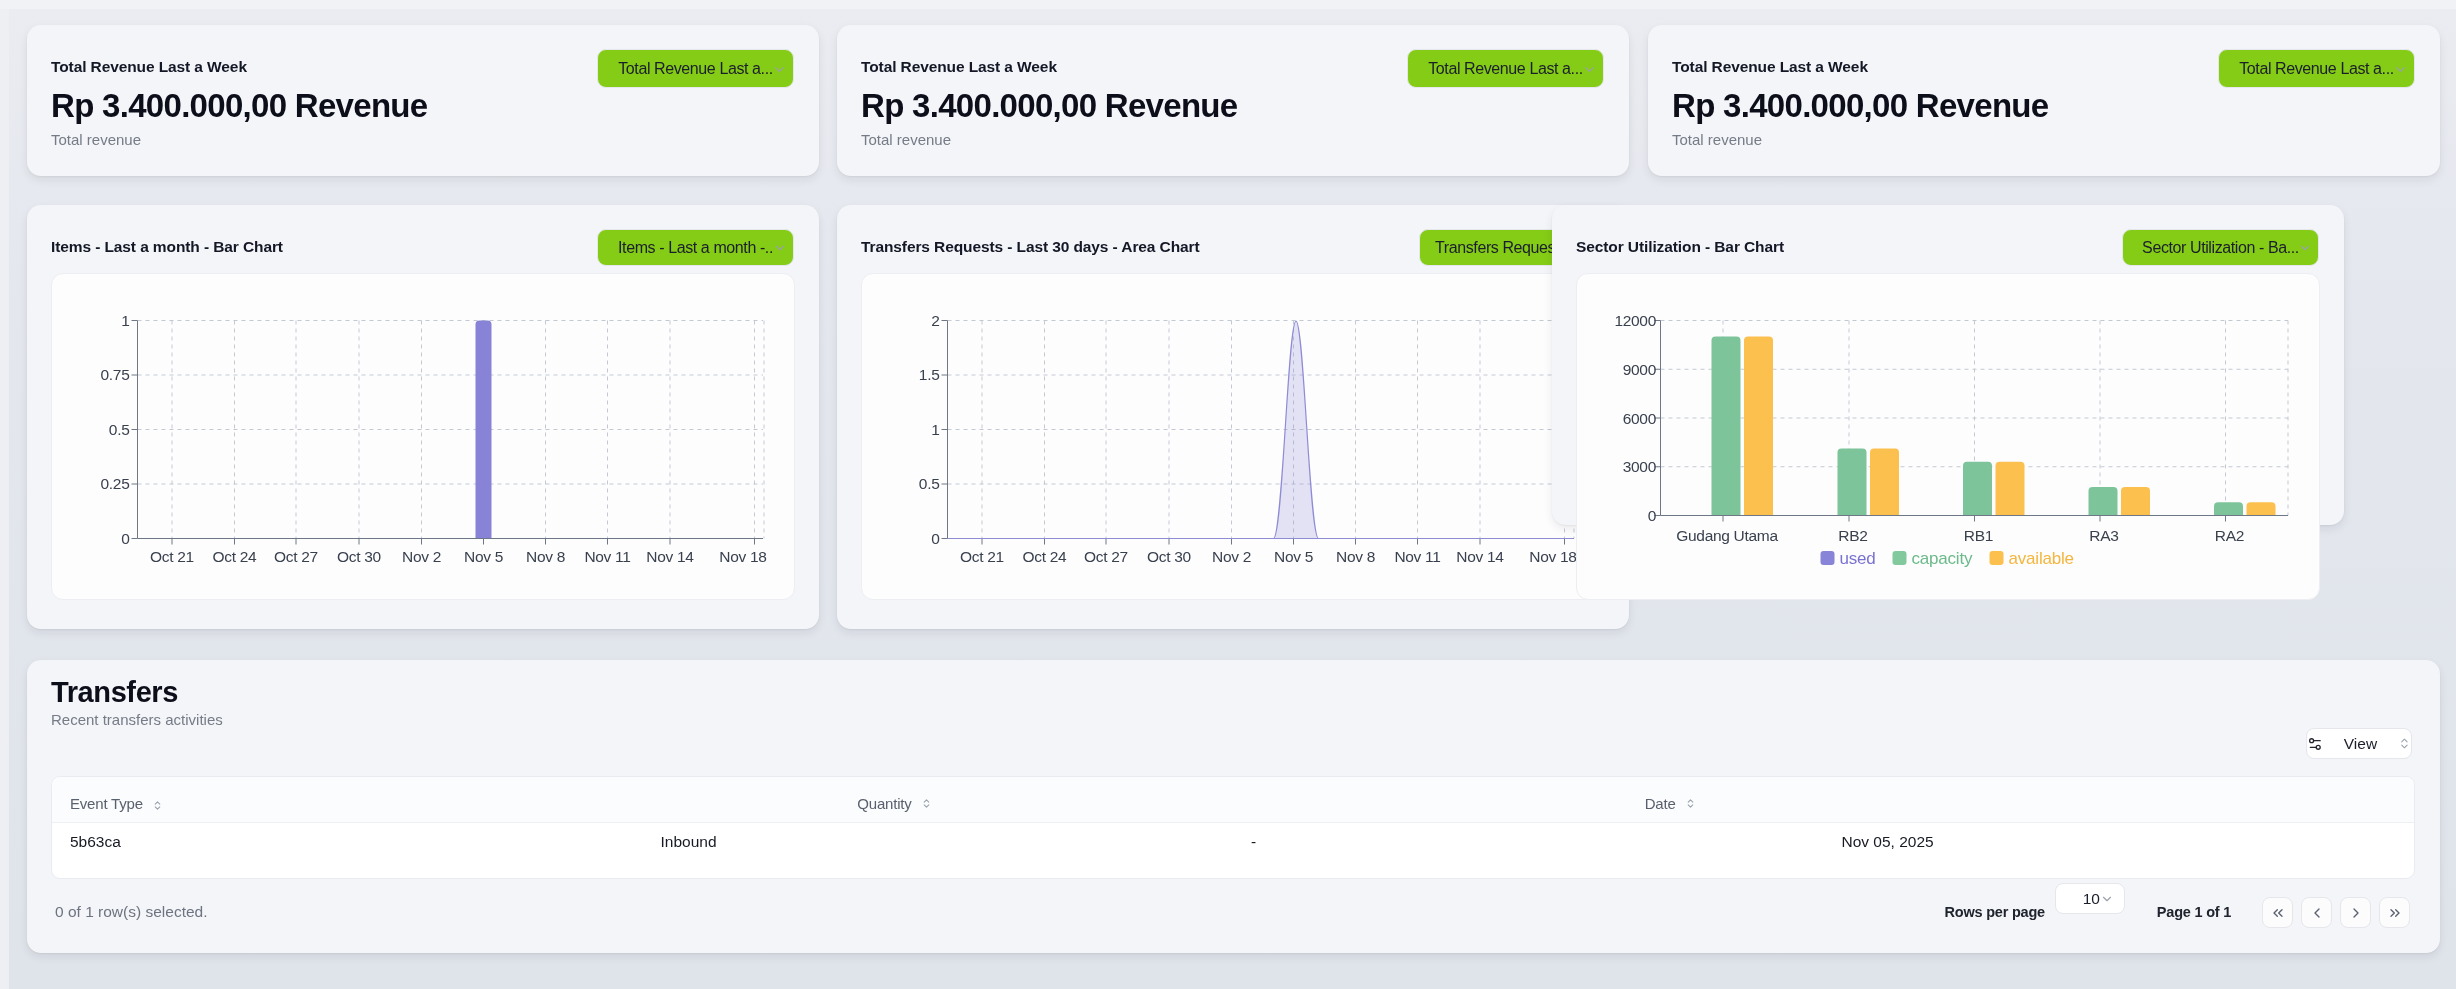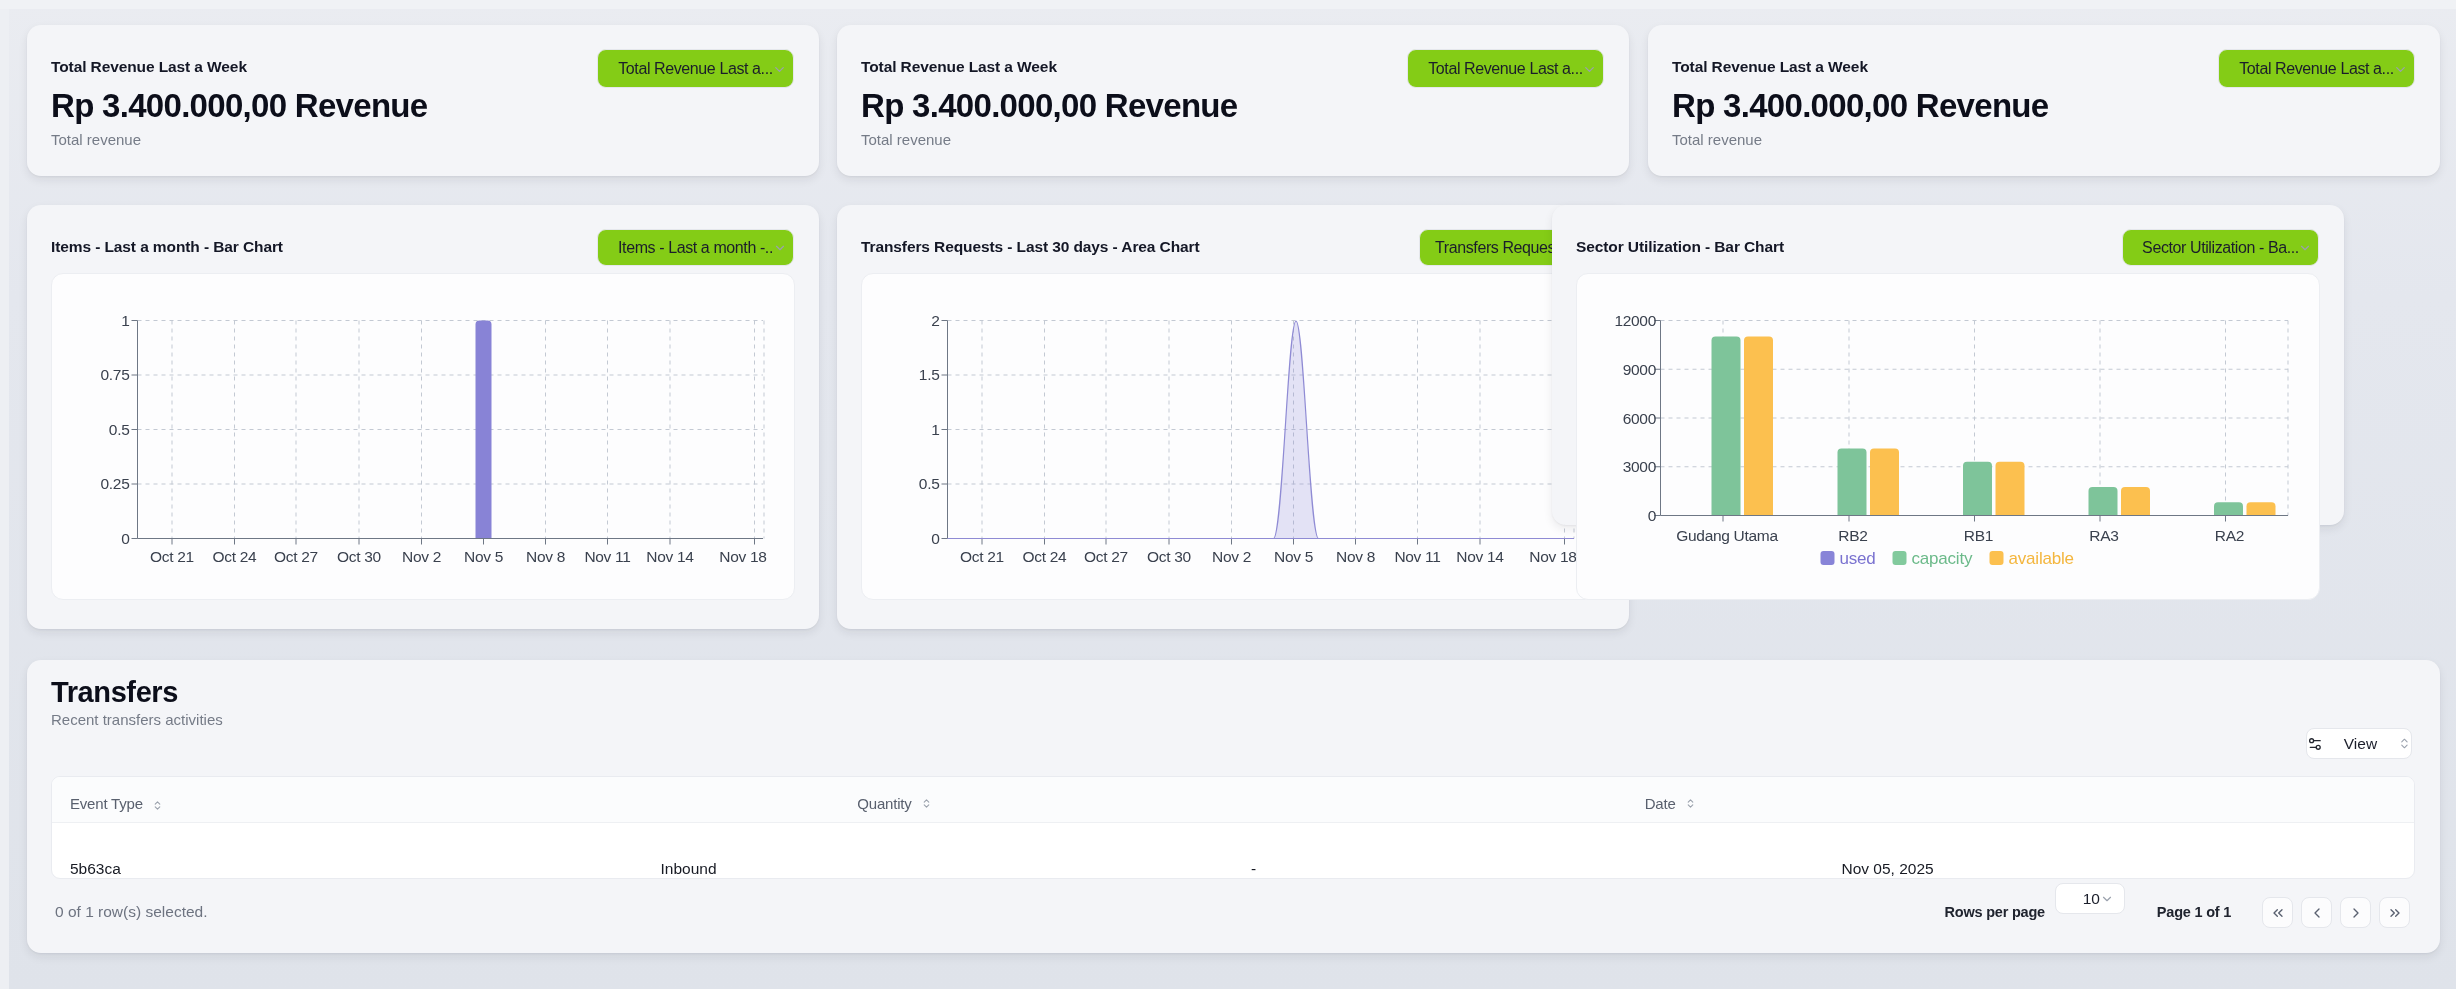--- a/index.html
+++ b/index.html
@@ -206,21 +206,21 @@
           </svg></div>
       <div style="flex:1;padding-left:18px;display:flex;align-items:center;gap:9px">Quantity <svg width="11" height="13" viewBox="0 0 24 26" fill="none" stroke="#9aa1ac" stroke-width="2.4" stroke-linecap="round" stroke-linejoin="round">
             <path d="m7 16 5 5 5-5"></path>
             <path d="m7 10 5-5 5 5"></path>
           </svg></div>
       <div style="flex:1;padding-left:18px;display:flex;align-items:center;gap:9px">Date <svg width="11" height="13" viewBox="0 0 24 26" fill="none" stroke="#9aa1ac" stroke-width="2.4" stroke-linecap="round" stroke-linejoin="round">
             <path d="m7 16 5 5 5-5"></path>
             <path d="m7 10 5-5 5 5"></path>
           </svg></div>
     </div>
-    <div style="display:flex;height:55px;align-items:flex-end;padding-top:10px;font-size:15.5px;color:#171a23">
+    <div style="display:flex;height:55px;align-items:flex-start;padding-top:10px;font-size:15.5px;color:#171a23">
       <div style="flex:1;padding-left:18px">5b63ca</div>
       <div style="flex:1;padding-left:18px">Inbound</div>
       <div style="flex:1;padding-left:18px">-</div>
       <div style="flex:1;padding-left:18px">Nov 05, 2025</div>
     </div>
   </div>
   <div style="position:absolute;left:28px;top:243px;font-size:15.5px;color:#6d7380">0 of 1 row(s) selected.</div>
   <div style="position:absolute;right:395px;top:244px;font-size:14.5px;font-weight:700;color:#20242f;letter-spacing:-.2px">Rows per page</div>
   <div style="position:absolute;left:2028px;top:223px;width:70px;height:31px;background:#fff;border:1px solid #e5e7ec;border-radius:8px;display:flex;align-items:center;justify-content:flex-end;padding:0 10px 0 14px;font-size:15.5px;color:#1b1e2b">10 <svg width="14" height="14" viewBox="0 0 24 24" fill="none" stroke="#9aa1ad" stroke-width="2" stroke-linecap="round" stroke-linejoin="round">
         <path d="m6 9 6 6 6-6"></path>

